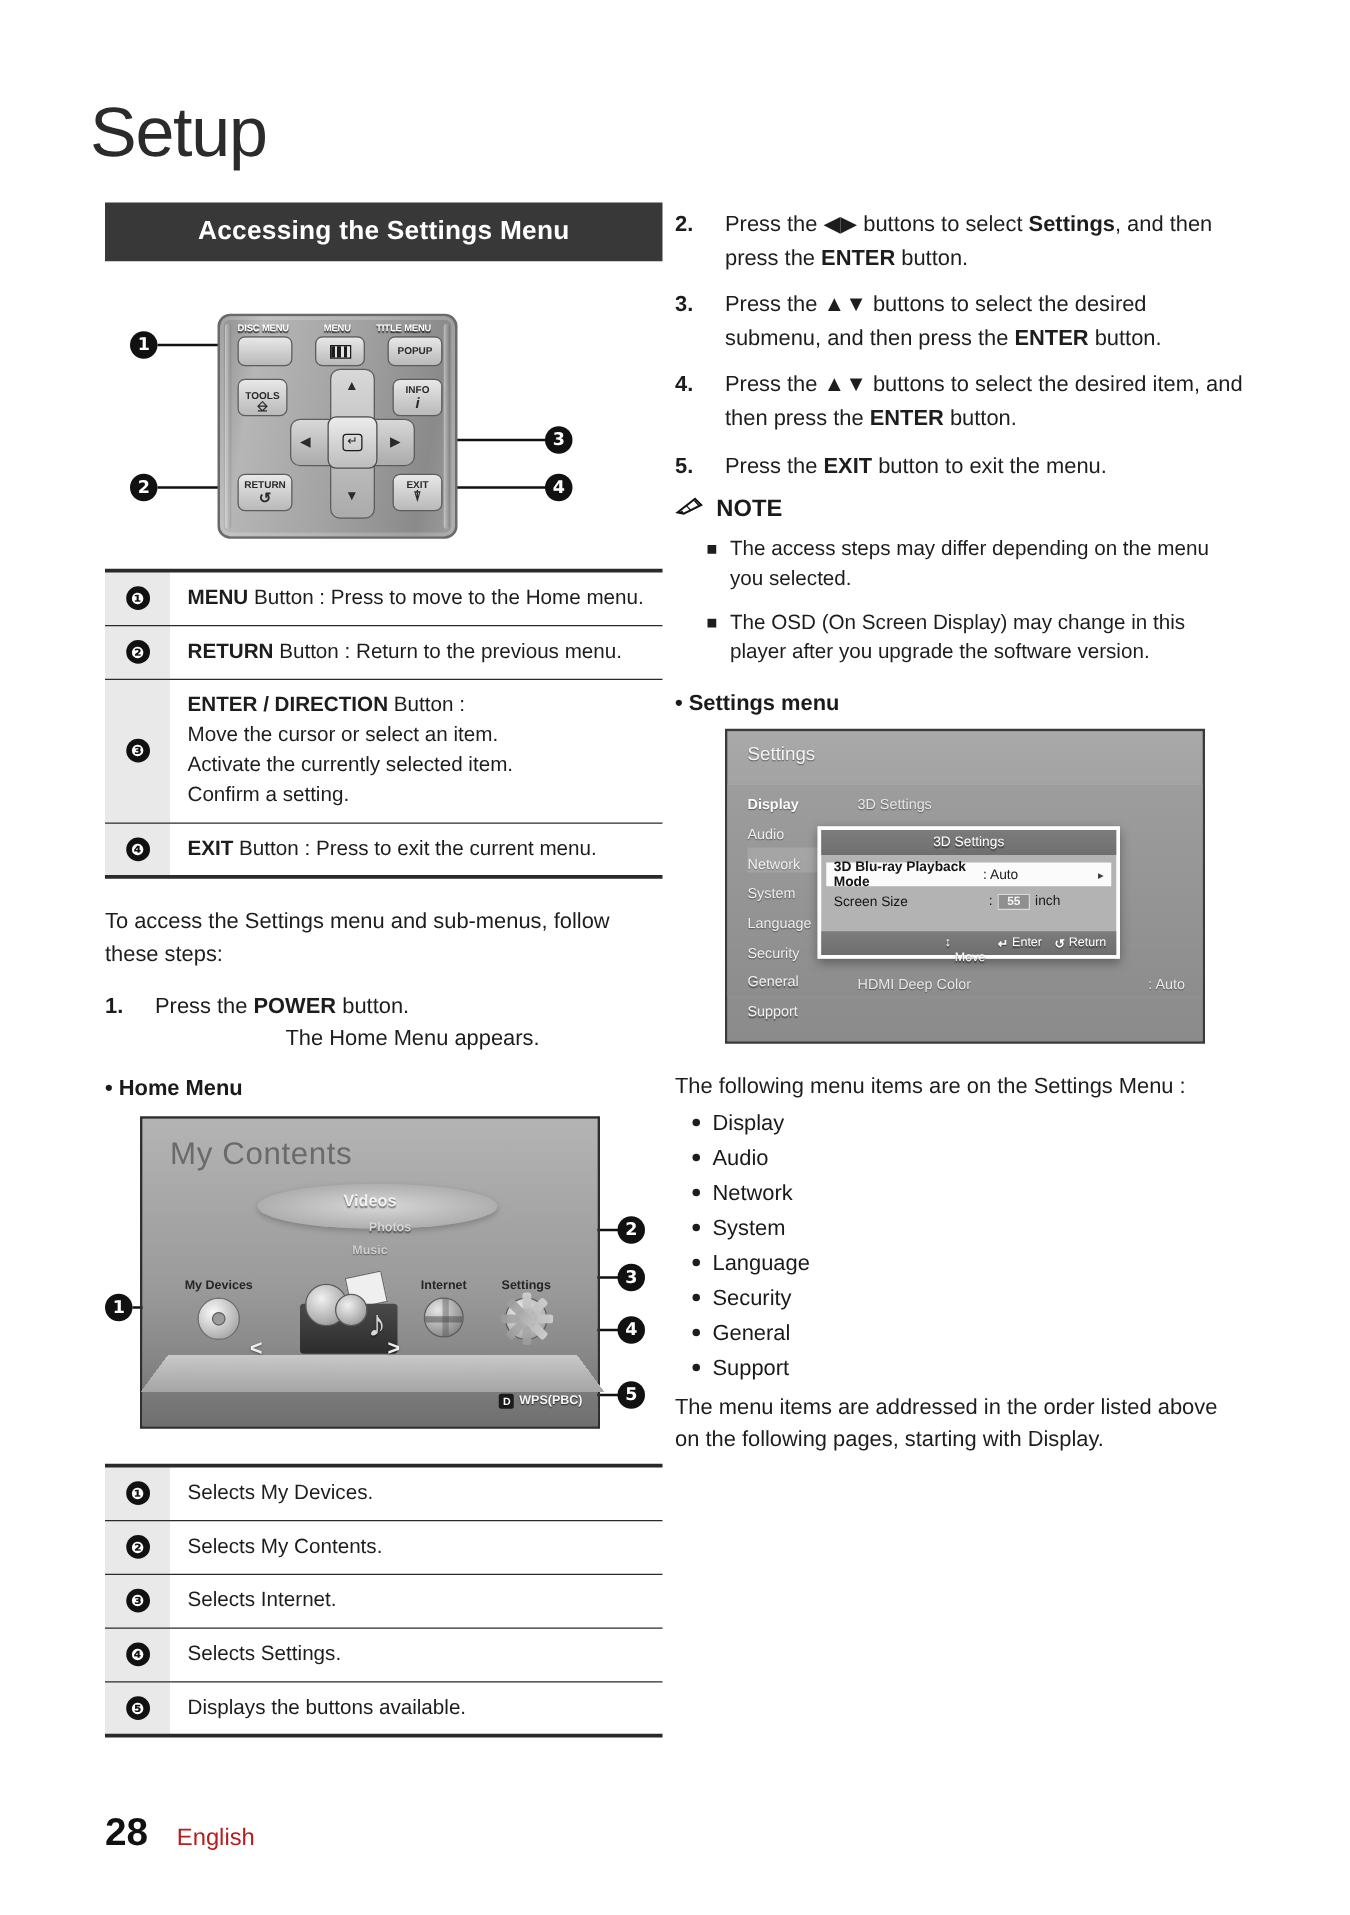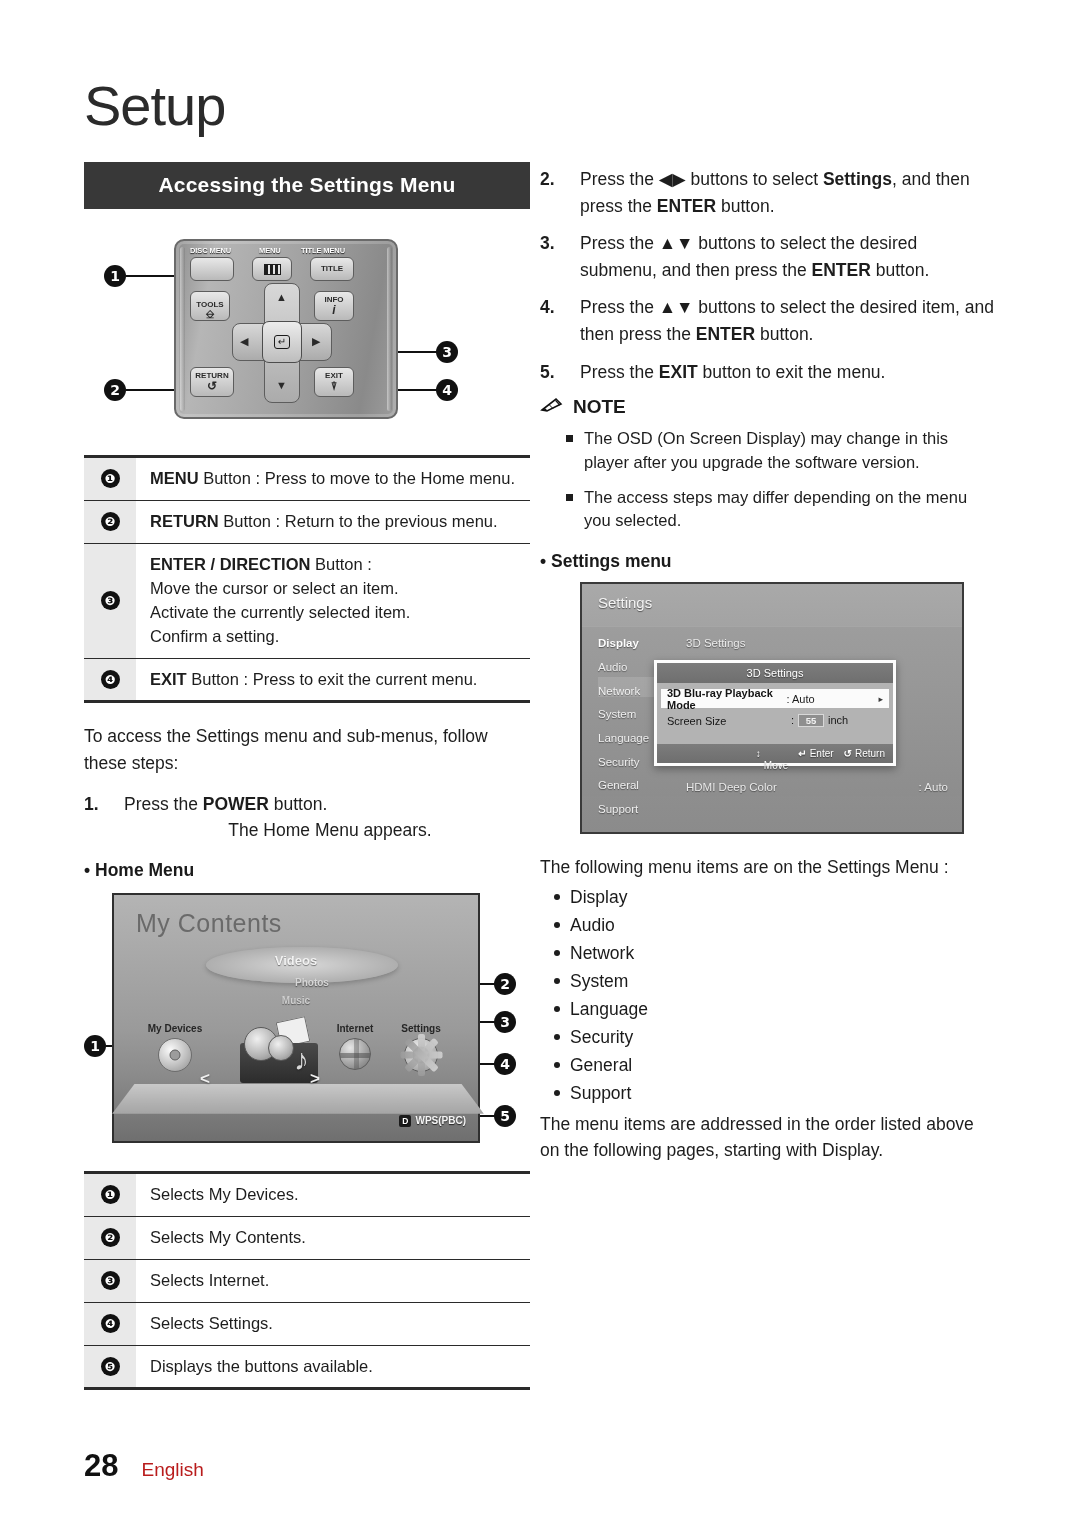--- a/index.html
+++ b/index.html
@@ -9,41 +9,41 @@
     background:#ffffff;
     font-family:"Liberation Sans", sans-serif;
     color:#1a1a1a;
     position:relative;
     overflow:hidden;
   }
   .page { position:absolute; left:0; top:0; width:1080px; height:1532px; }
 
   
   .chapter-title {
-    position:absolute; left:84px; top:78px;
+    position:absolute; left:72px; top:78px;
     font-size:56px; font-weight:300; letter-spacing:-1px;
     color:#2b2b2b; line-height:1;
   }
 
   
   .col-left  { position:absolute; left:84px;  top:162px; width:446px; }
   .col-right { position:absolute; left:540px; top:162px; width:456px; }
 
   
   .banner {
     background:#383838; color:#fff;
     font-size:21px; font-weight:bold;
     text-align:center; padding:11px 8px 12px;
     letter-spacing:.2px;
   }
 
   
   .remote-wrap { position:relative; height:210px; margin-top:22px; }
   .remote {
-    position:absolute; left:90px; top:8px; width:224px; height:180px;
+    position:absolute; left:90px; top:20px; width:192px; height:180px;
     background:linear-gradient(100deg,#8e8e8e 0%,#b6b6b6 16%,#a2a2a2 52%,#8a8a8a 85%,#9d9d9d 100%);
     border:2px solid #6a6a6a; border-radius:10px;
     box-shadow:inset 0 0 0 3px rgba(255,255,255,.18);
   }
   .remote:before, .remote:after{
     content:""; position:absolute; top:6px; bottom:6px; width:5px;
     background:linear-gradient(90deg,rgba(255,255,255,.45),rgba(0,0,0,.12));
     border-radius:3px;
   }
   .remote:before{ left:4px; }
@@ -296,21 +296,21 @@
         <div class="rlabel" style="left:14px; top:5px;">DISC MENU</div>
         <div class="rlabel" style="left:83px; top:5px;">MENU</div>
         <div class="rlabel" style="left:125px; top:5px;">TITLE MENU</div>
 
         <div class="rbtn" style="left:14px; top:16px; width:44px; height:24px;"></div>
         <div class="rbtn" style="left:76px; top:16px; width:40px; height:24px;">
           <span style="display:block;width:17px;height:11px;border:1.5px solid #1d1d1d;background:
             repeating-linear-gradient(90deg,#1d1d1d 0 3px,#e4e4e4 3px 5px);"></span>
         </div>
         <div class="rbtn" style="left:134px; top:16px; width:44px; height:24px;">
-          <span>TITLE</span>
+          <span>POPUP</span>
         </div>
 
         <div class="rbtn" style="left:14px; top:50px; width:40px; height:30px;justify-content:flex-end;">
           <span>TOOLS</span>
           <span style="font-size:11px;line-height:1;">⎒</span>
         </div>
         <div class="rbtn" style="left:138px; top:50px; width:40px; height:30px;">
           <span>INFO</span>
           <span style="font-size:12px;font-style:italic;line-height:1;">i</span>
         </div>
@@ -522,22 +522,22 @@
           <path d="M2 14 L16 3 L21 8 L7 15 Z" fill="none" stroke="#111" stroke-width="1.6"></path>
           <path d="M2 14 L6 12.6 L7 15 Z" fill="#111"></path>
           <path d="M15.5 4.4 L19.7 9.1" stroke="#111" stroke-width="1.2"></path>
           <path d="M9 8.5 L13 12.6" stroke="#111" stroke-width="1"></path>
         </svg>
       </span>
       <span>NOTE</span>
     </div>
 
     <ul class="note-list" id="note-list">
+        <li><span>The access steps may differ depending on the menu you selected.</span></li>
         <li><span>The OSD (On Screen Display) may change in this player after you upgrade the software version.</span></li>
-        <li><span>The access steps may differ depending on the menu you selected.</span></li>
       </ul>
 
     <div class="bullet-head" style="margin-top:18px;">• Settings menu</div>
 
     <div class="settv">
       <div class="settv-title">Settings</div>
       <div class="settv-band"></div>
 
       <div class="sidelist" id="settings-sidebar">
         <div class="side-sel-bg"></div>

